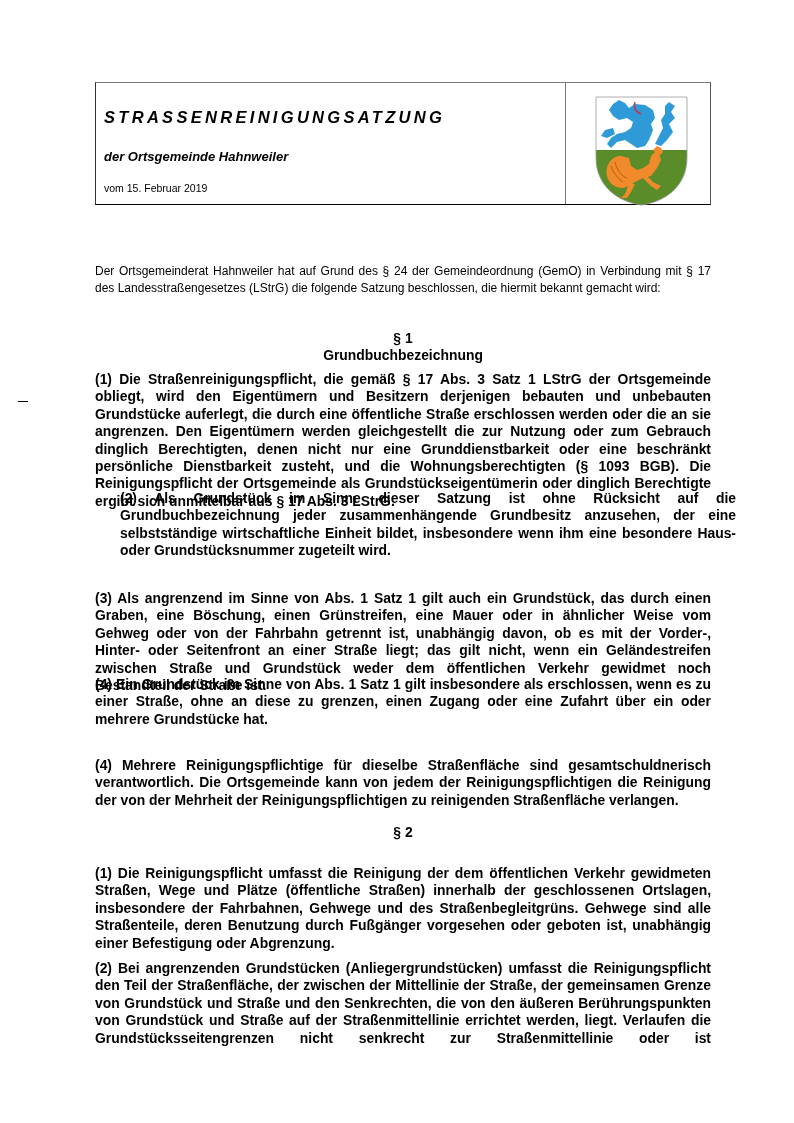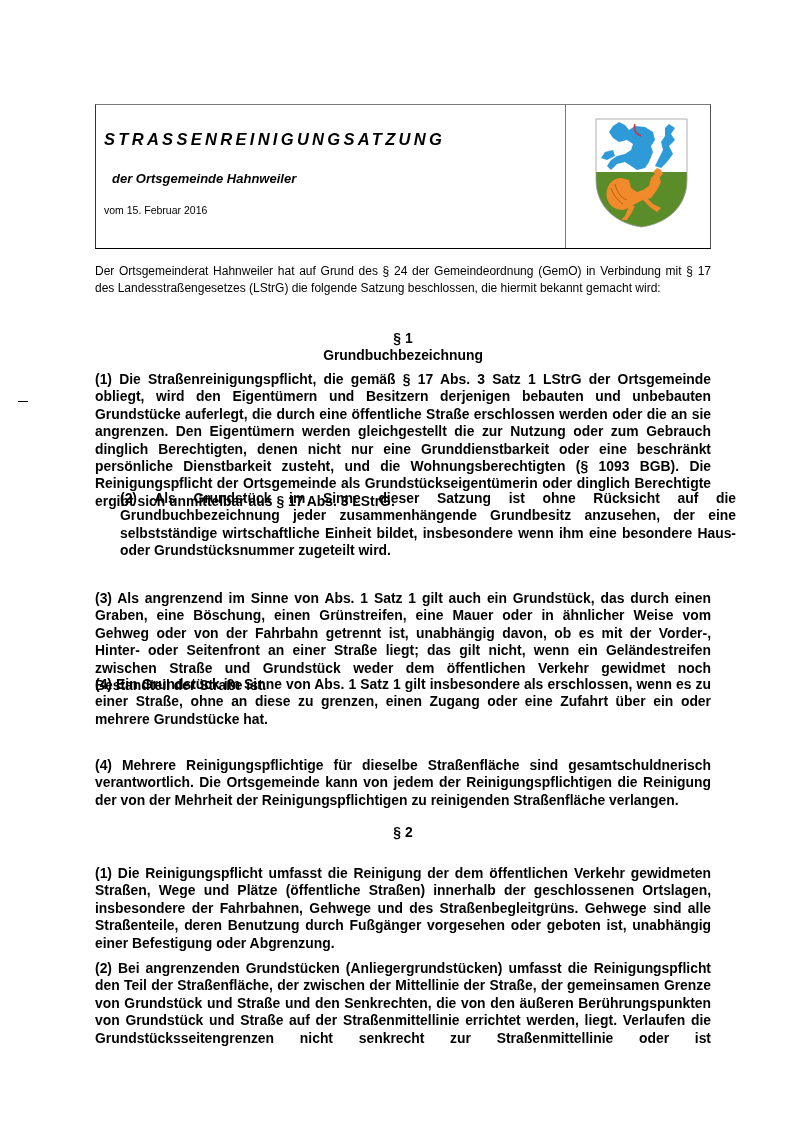--- a/index.html
+++ b/index.html
@@ -1,26 +1,26 @@
 <!DOCTYPE html>
 <html><head>
 <meta charset="utf-8">
 <style>
   html, body { margin: 0; padding: 0; background: #ffffff; }
   body { width: 794px; height: 1123px; position: relative; overflow: hidden;
          font-family: "Liberation Sans", sans-serif; color: #000; }
-  .header-box { position: absolute; left: 95px; top: 104px; width: 616px; height: 145px;
+  .header-box { position: absolute; left: 95px; top: 82px; width: 616px; height: 123px;
                 border-top: 1px solid #7a7a7a; border-left: 1px solid #333; border-right: 1px solid #555;
                 border-bottom: 1.5px solid #000; box-sizing: border-box; }
   .header-divider { position: absolute; left: 469px; top: 0; bottom: 0; width: 0;
                     border-left: 1px solid #777; }
   .title { position: absolute; left: 8px; top: 25px; font-size: 16.5px; font-weight: bold;
            font-style: italic; letter-spacing: 3.3px; white-space: nowrap; }
   .subtitle { position: absolute; left: 8px; top: 66px; font-size: 13px; font-weight: bold;
-              font-style: italic; white-space: nowrap; margin-left: 8px; }
+              font-style: italic; white-space: nowrap; }
   .date { position: absolute; left: 8px; top: 99px; font-size: 10.5px; white-space: nowrap; }
   .crest { position: absolute; left: 499px; top: 13px; width: 93px; height: 110px; }
 
   .margin-mark { position: absolute; left: 18px; top: 401px; width: 10px; height: 0;
                  border-top: 1px solid #000; }
 
   .body-text { position: absolute; left: 95px; width: 616px; font-size: 12px; line-height: 17.4px; }
   .body-text p { margin: 0; text-align: justify; text-align-last: left; }
   .intro { top: 263px; }
   .sec-head { position: absolute; left: 95px; width: 616px; text-align: center; font-weight: bold;
@@ -30,21 +30,21 @@
   .para { position: absolute; left: 95px; width: 616px; font-size: 13.9px; line-height: 17.4px;
           text-align: justify; font-weight: bold; }
   .para.last-open { text-align-last: justify; }
 </style>
 </head>
 <body>
 
 <div class="header-box">
   <div class="title">STRASSENREINIGUNGSATZUNG</div>
   <div class="subtitle">der Ortsgemeinde Hahnweiler</div>
-  <div class="date">vom 15. Februar 2016</div>
+  <div class="date">vom 15. Februar 2019</div>
   <div class="header-divider"></div>
   <svg class="crest" viewBox="0 0 93 110">
     <defs>
       <clipPath id="shield">
         <path d="M1,1 H92 V62 C92,90 70,106 46.5,109 C23,106 1,90 1,62 Z"></path>
       </clipPath>
     </defs>
     <g clip-path="url(#shield)">
       <rect x="0" y="0" width="93" height="54" fill="#ffffff"></rect>
       <rect x="0" y="54" width="93" height="56" fill="#5b8c2a"></rect>

